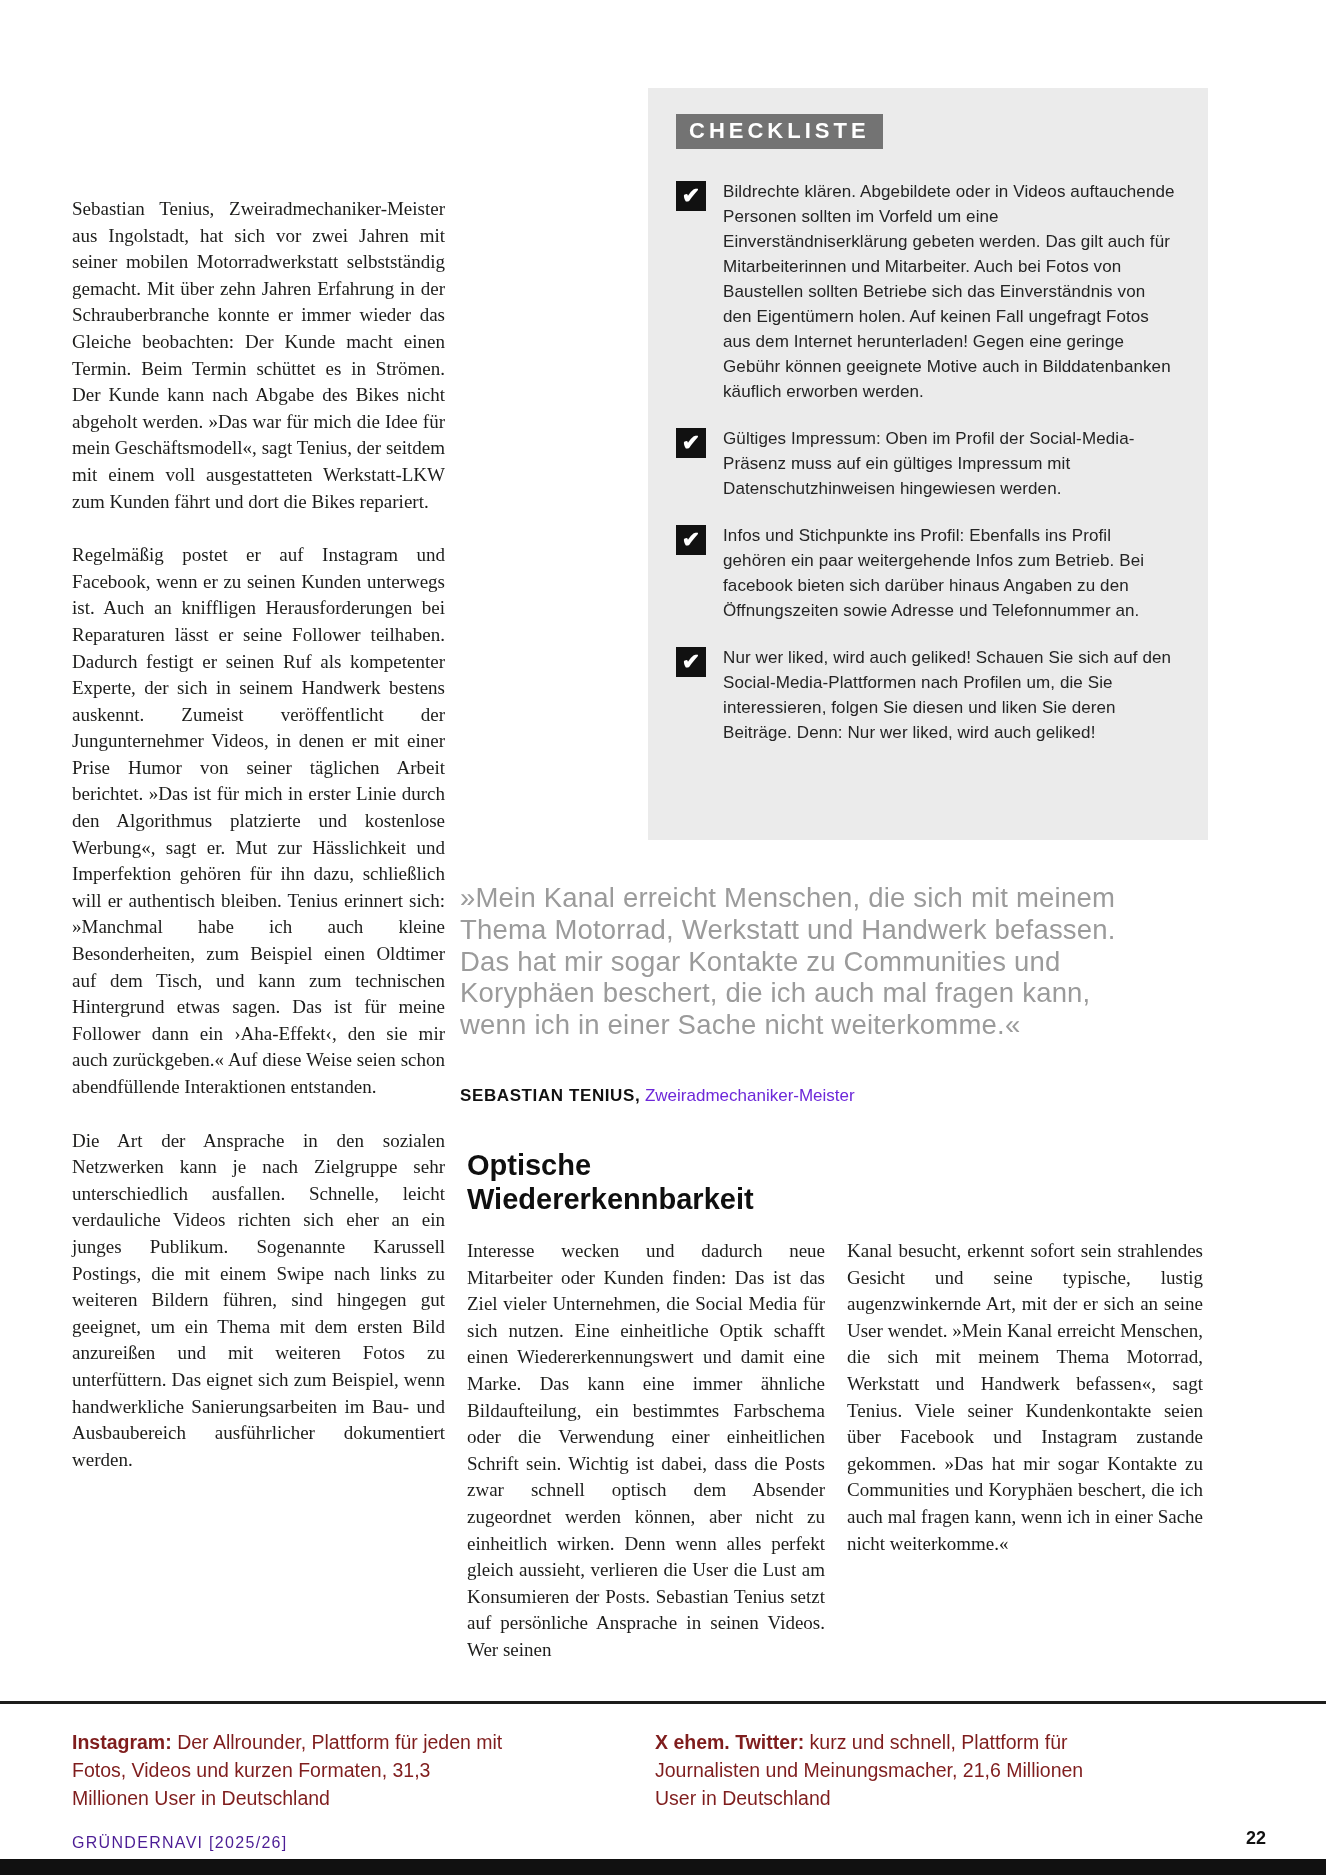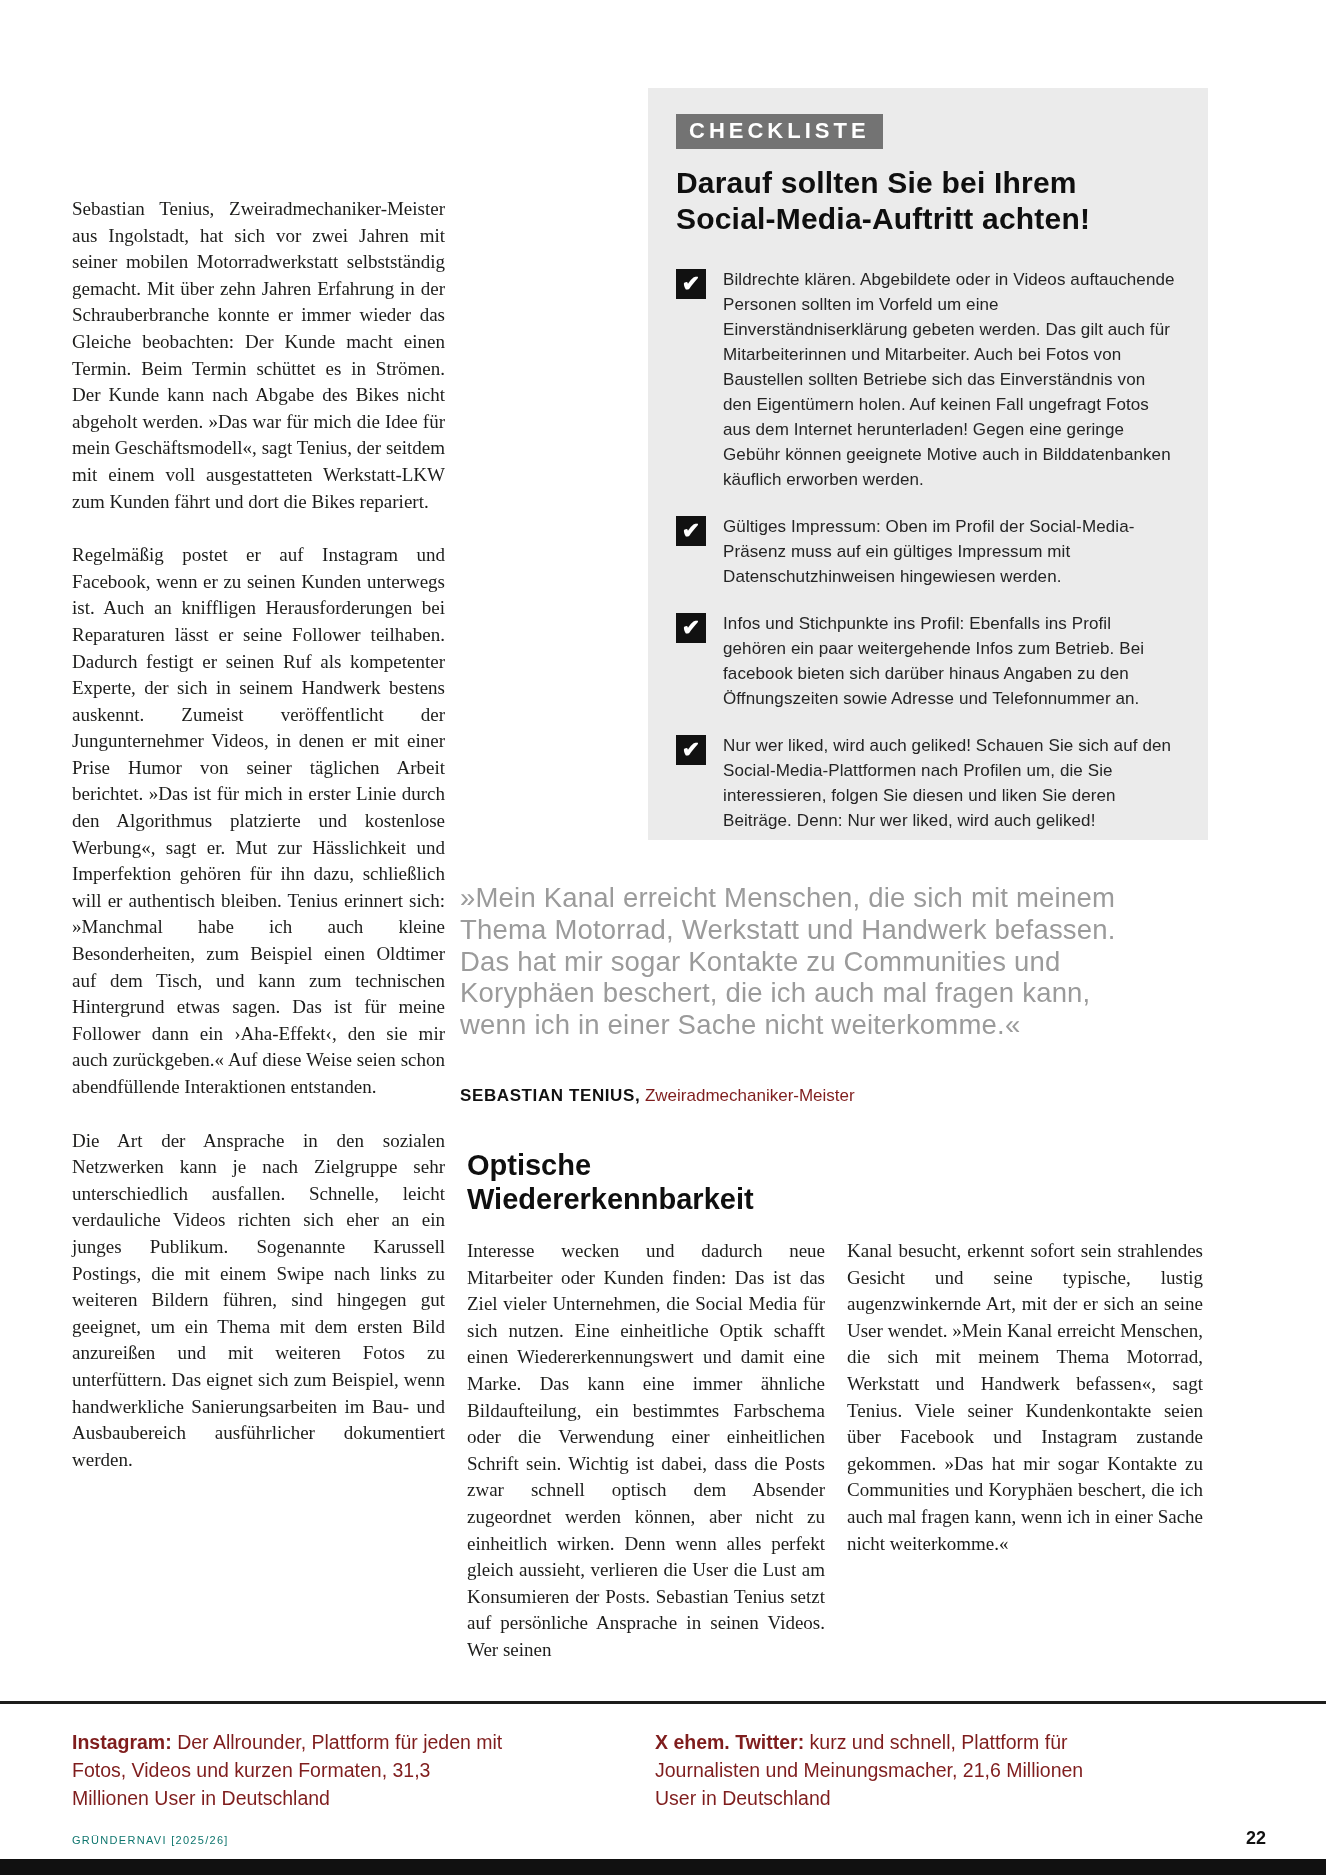--- a/index.html
+++ b/index.html
@@ -80,21 +80,21 @@
     line-height:31.8px;
     font-weight:300;
     color:#9b9b9b;
     letter-spacing:0.2px;
   }
   .attribution{
     position:absolute;left:460px;top:1086px;width:700px;
     font-size:17px;
   }
   .attr-name{font-weight:bold;color:#111111;letter-spacing:0.6px;}
-  .attr-role{color:#7f1d1d;}
+  .attr-role{color:#6d28d9;}
 
   
   .section-heading{
     position:absolute;left:467px;top:1148px;width:370px;
     margin:0;
     font-size:29px;
     line-height:34px;
     font-weight:bold;
     color:#0f0f0f;
   }
@@ -108,23 +108,23 @@
     position:absolute;top:1728px;width:440px;
     color:#7f1d1d;
     font-size:19.5px;
     line-height:28px;
   }
   .note-left{left:72px;}
   .note-right{left:655px;}
   .note-label{font-weight:bold;}
   .meta{
     position:absolute;left:72px;top:1834px;
-    font-size:11px;
+    font-size:16px;
     letter-spacing:1.3px;
-    color:#0f766e;
+    color:#4c1d95;
   }
   .pagenum{
     position:absolute;right:60px;top:1828px;
     font-size:18px;
     font-weight:bold;
     color:#111111;
   }
   .bottom-bar{
     position:absolute;left:0;top:1859px;width:1326px;height:16px;
     background:#111111;
@@ -136,21 +136,20 @@
 <div class="page">
 
   <div class="col1 serif">
     <p>Sebastian Tenius, Zweiradmechaniker-Meister aus Ingolstadt, hat sich vor zwei Jahren mit seiner mobilen Motorradwerkstatt selbstständig gemacht. Mit über zehn Jahren Erfahrung in der Schrauberbranche konnte er immer wieder das Gleiche beobachten: Der Kunde macht einen Termin. Beim Termin schüttet es in Strömen. Der Kunde kann nach Abgabe des Bikes nicht abgeholt werden. »Das war für mich die Idee für mein Geschäftsmodell«, sagt Tenius, der seitdem mit einem voll ausgestatteten Werkstatt-LKW zum Kunden fährt und dort die Bikes repariert.</p>
     <p>Regelmäßig postet er auf Instagram und Facebook, wenn er zu seinen Kunden unterwegs ist. Auch an kniffligen Herausforderungen bei Reparaturen lässt er seine Follower teilhaben. Dadurch festigt er seinen Ruf als kompetenter Experte, der sich in seinem Handwerk bestens auskennt. Zumeist veröffentlicht der Jungunternehmer Videos, in denen er mit einer Prise Humor von seiner täglichen Arbeit berichtet. »Das ist für mich in erster Linie durch den Algorithmus platzierte und kostenlose Werbung«, sagt er. Mut zur Hässlichkeit und Imperfektion gehören für ihn dazu, schließlich will er authentisch bleiben. Tenius erinnert sich: »Manchmal habe ich auch kleine Besonderheiten, zum Beispiel einen Oldtimer auf dem Tisch, und kann zum technischen Hintergrund etwas sagen. Das ist für meine Follower dann ein ›Aha-Effekt‹, den sie mir auch zurückgeben.« Auf diese Weise seien schon abendfüllende Interaktionen entstanden.</p>
     <p>Die Art der Ansprache in den sozialen Netzwerken kann je nach Zielgruppe sehr unterschiedlich ausfallen. Schnelle, leicht verdauliche Videos richten sich eher an ein junges Publikum. Sogenannte Karussell Postings, die mit einem Swipe nach links zu weiteren Bildern führen, sind hingegen gut geeignet, um ein Thema mit dem ersten Bild anzureißen und mit weiteren Fotos zu unterfüttern. Das eignet sich zum Beispiel, wenn handwerkliche Sanierungsarbeiten im Bau- und Ausbaubereich ausführlicher dokumentiert werden.</p>
   </div>
 
   <aside class="checklist">
     <div class="badge">CHECKLISTE</div>
-    <h2 class="check-title">Darauf sollten Sie bei Ihrem Social-Media-Auftritt achten!</h2>
 
     <div class="check-item first">
       <span class="checkbox">✔</span>
       <p class="check-text">Bildrechte klären. Abgebildete oder in Videos auftauchende Personen sollten im Vorfeld um eine Einverständniserklärung gebeten werden. Das gilt auch für Mitarbeiterinnen und Mitarbeiter. Auch bei Fotos von Baustellen sollten Betriebe sich das Einverständnis von den Eigentümern holen. Auf keinen Fall ungefragt Fotos aus dem Internet herunterladen! Gegen eine geringe Gebühr können geeignete Motive auch in Bilddatenbanken käuflich erworben werden.</p>
     </div>
     <div class="check-item">
       <span class="checkbox">✔</span>
       <p class="check-text">Gültiges Impressum: Oben im Profil der Social-Media-Präsenz muss auf ein gültiges Impressum mit Datenschutzhinweisen hingewiesen werden.</p>
     </div>
     <div class="check-item">

